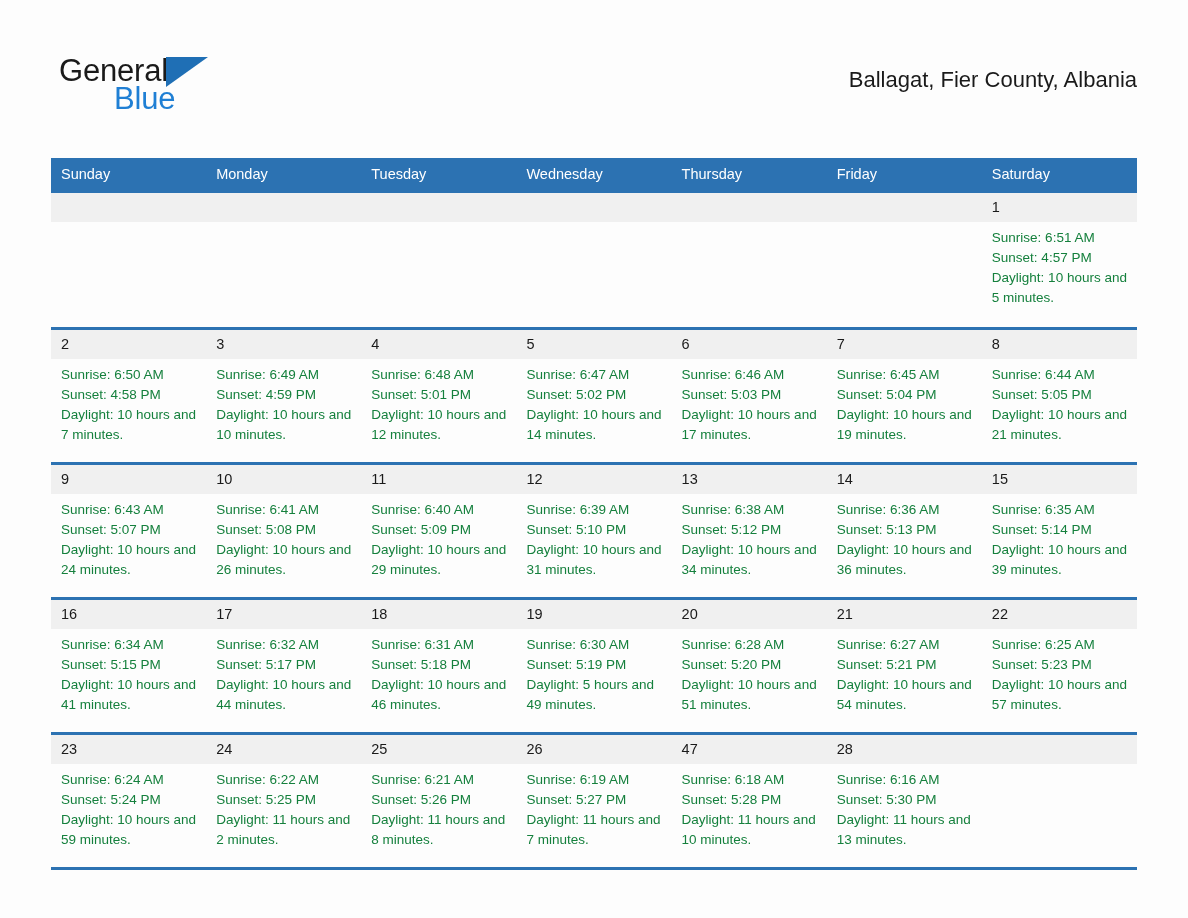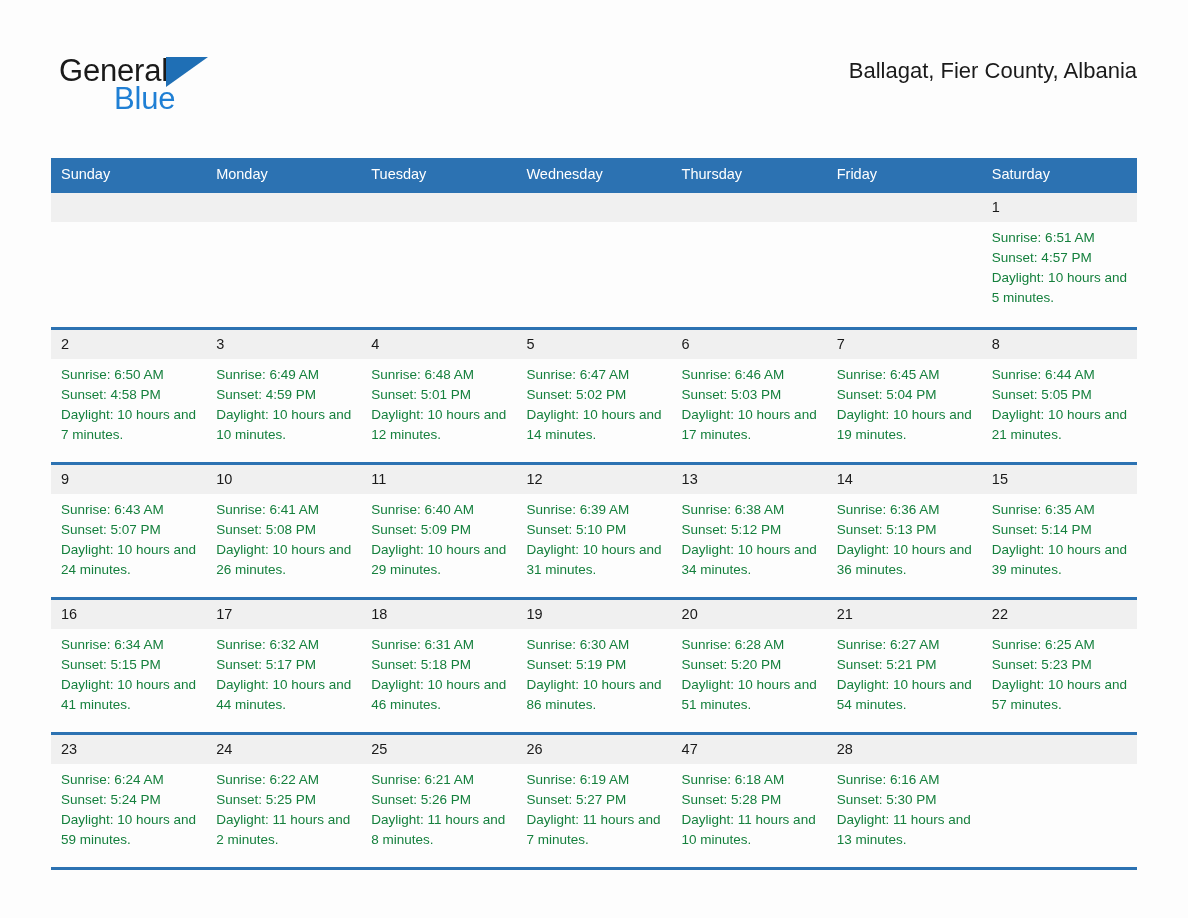--- a/index.html
+++ b/index.html
@@ -73,21 +73,21 @@
   }
   .month-title {
     font-size: 41px;
     line-height: 50px;
     font-weight: normal;
     color: #1a1a1a;
     letter-spacing: -0.3px;
     white-space: nowrap;
   }
   .location-title {
-    margin-top: 11px;
+    margin-top: 20px;
     font-size: 22px;
     line-height: 27px;
     font-weight: normal;
     color: #1a1a1a;
     white-space: nowrap;
   }
 
   
   .calendar {
     position: absolute;
@@ -437,21 +437,21 @@
                   <div class="daylight">Daylight: 10 hours and 46 minutes.</div>
                 </div>
               </div>
             </td>
             <td>
               <div class="cell-inner">
                 <div class="daynum">19</div>
                 <div class="details">
                   <div>Sunrise: 6:30 AM</div>
                   <div>Sunset: 5:19 PM</div>
-                  <div class="daylight">Daylight: 10 hours and 86 minutes.</div>
+                  <div class="daylight">Daylight: 5 hours and 49 minutes.</div>
                 </div>
               </div>
             </td>
             <td>
               <div class="cell-inner">
                 <div class="daynum">20</div>
                 <div class="details">
                   <div>Sunrise: 6:28 AM</div>
                   <div>Sunset: 5:20 PM</div>
                   <div class="daylight">Daylight: 10 hours and 51 minutes.</div>

